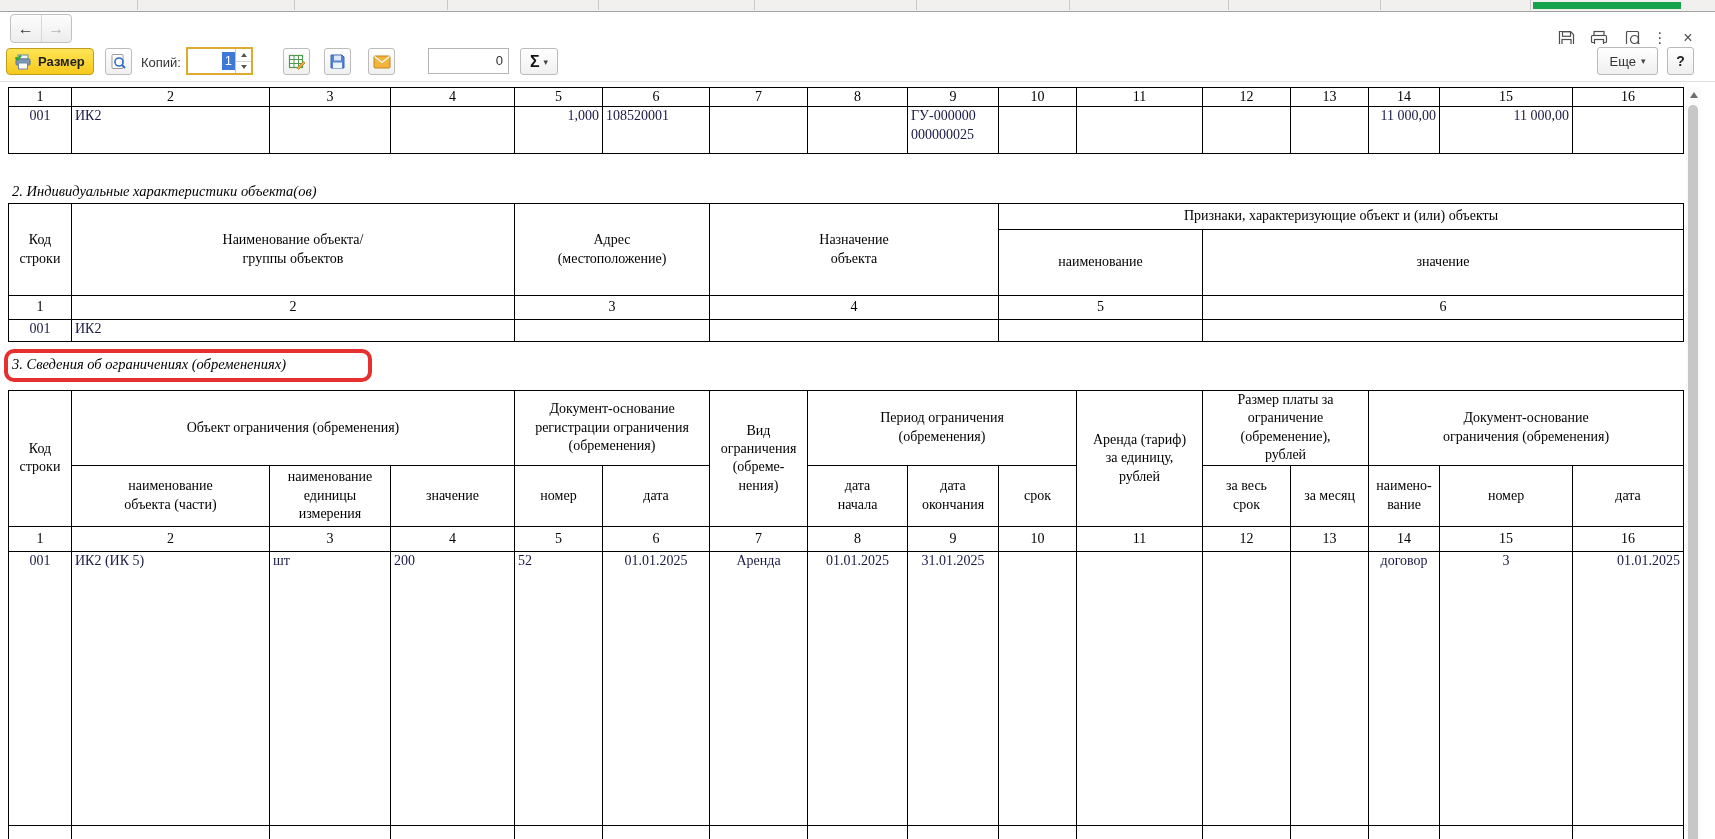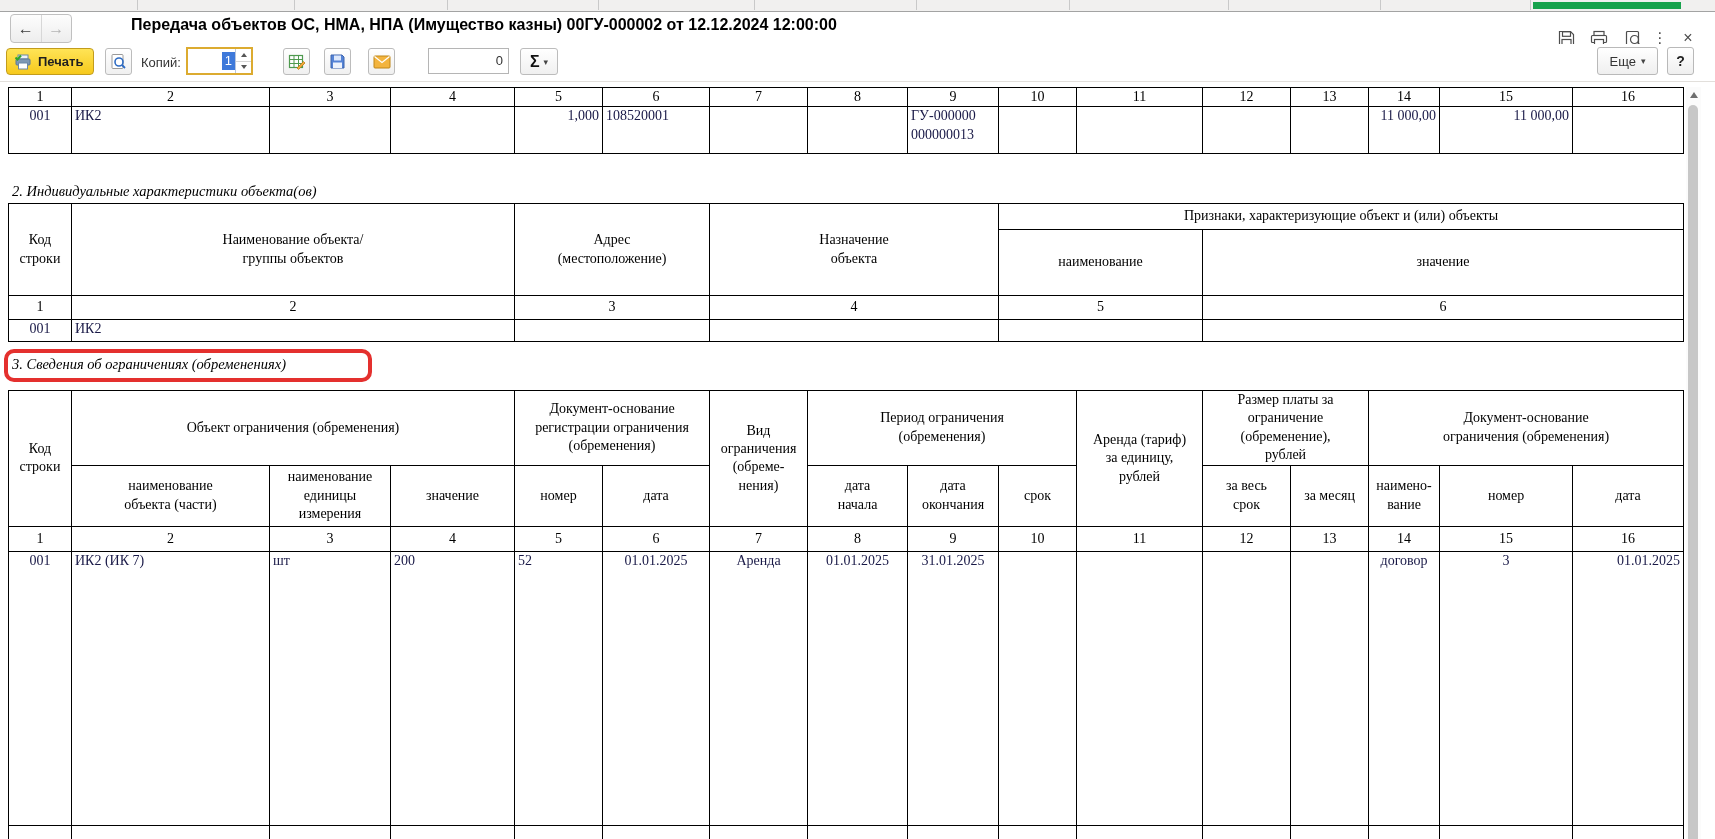--- a/index.html
+++ b/index.html
@@ -87,21 +87,20 @@
   <span class="sep" style="left:1380px"></span>
   <span class="sep" style="left:1530px"></span>
   <span class="green"></span>
 </div>
 
 <div class="titlebar">
   <div class="navpair">
     <div class="navbtn back">←</div>
     <div class="navbtn fwd">→</div>
   </div>
-  <div class="wtitle">Передача объектов ОС, НМА, НПА (Имущество казны) 00ГУ-000002 от 12.12.2024 12:00:00</div>
 
   <div class="wicon" style="left:1556px">
     <svg width="17" height="17" viewBox="0 0 17 17" fill="none" stroke="#4d4d4d" stroke-width="1.2">
       <path d="M1.5 1.5 H12.5 L15.5 4.5 V15.5 H1.5 Z"></path>
       <rect x="4.5" y="1.8" width="8" height="4.5"></rect>
       <rect x="4" y="9.5" width="9" height="6"></rect>
     </svg>
   </div>
   <div class="wicon" style="left:1589px">
     <svg width="18" height="17" viewBox="0 0 18 17" fill="none" stroke="#4d4d4d" stroke-width="1.2">
@@ -124,21 +123,21 @@
 <div class="toolbar">
   <div class="printbtn">
     <span>
       <svg width="18" height="18" viewBox="0 0 18 18">
         <rect x="4" y="2" width="10" height="4" fill="#eef3f9" stroke="#6b87a8" stroke-width="1"></rect>
         <rect x="2" y="6" width="14" height="6" rx="1" fill="#7d98b5" stroke="#5d7893" stroke-width="1"></rect>
         <rect x="4.5" y="10" width="9" height="6" fill="#fff" stroke="#6b87a8" stroke-width="1"></rect>
         <path d="M1.5 4.5 L3.5 6.5 L7 2.5" fill="none" stroke="#2ea52b" stroke-width="2"></path>
       </svg>
     </span>
-    <span>Печать</span>
+    <span>Размер</span>
   </div>
 
   <div class="tbtn" style="left:105px">
     <span>
       <svg width="17" height="17" viewBox="0 0 17 17">
         <rect x="2" y="1.5" width="11" height="14" rx="1" fill="#fff" stroke="#9a9a9a" stroke-width="1"></rect>
         <circle cx="9" cy="9" r="4" fill="none" stroke="#2f6cc3" stroke-width="1.6"></circle>
         <path d="M12 12 L15 15" stroke="#2f6cc3" stroke-width="1.8"></path>
       </svg>
     </span>
@@ -244,21 +243,21 @@
   <tr style="height:47px">
     <td class="c vt val">001</td>
     <td class="l vt val">ИК2</td>
     <td></td>
     <td></td>
     <td class="r vt val">1,000</td>
     <td class="l vt val">108520001</td>
     <td></td>
     <td></td>
     <td class="l vt val">ГУ-000000
-000000013</td>
+000000025</td>
     <td></td>
     <td></td>
     <td></td>
     <td></td>
     <td class="r vt val">11 000,00</td>
     <td class="r vt val">11 000,00</td>
     <td></td>
   </tr>
 </tbody>
   </table>
@@ -390,21 +389,21 @@
     <td class="c">10</td>
     <td class="c">11</td>
     <td class="c">12</td>
     <td class="c">13</td>
     <td class="c">14</td>
     <td class="c">15</td>
     <td class="c">16</td>
   </tr>
   <tr style="height:274px">
     <td class="c vt val">001</td>
-    <td class="l vt val">ИК2 (ИК 7)</td>
+    <td class="l vt val">ИК2 (ИК 5)</td>
     <td class="l vt val">шт</td>
     <td class="l vt val">200</td>
     <td class="l vt val">52</td>
     <td class="c vt val">01.01.2025</td>
     <td class="c vt val">Аренда</td>
     <td class="c vt val">01.01.2025</td>
     <td class="c vt val">31.01.2025</td>
     <td></td>
     <td></td>
     <td></td>

